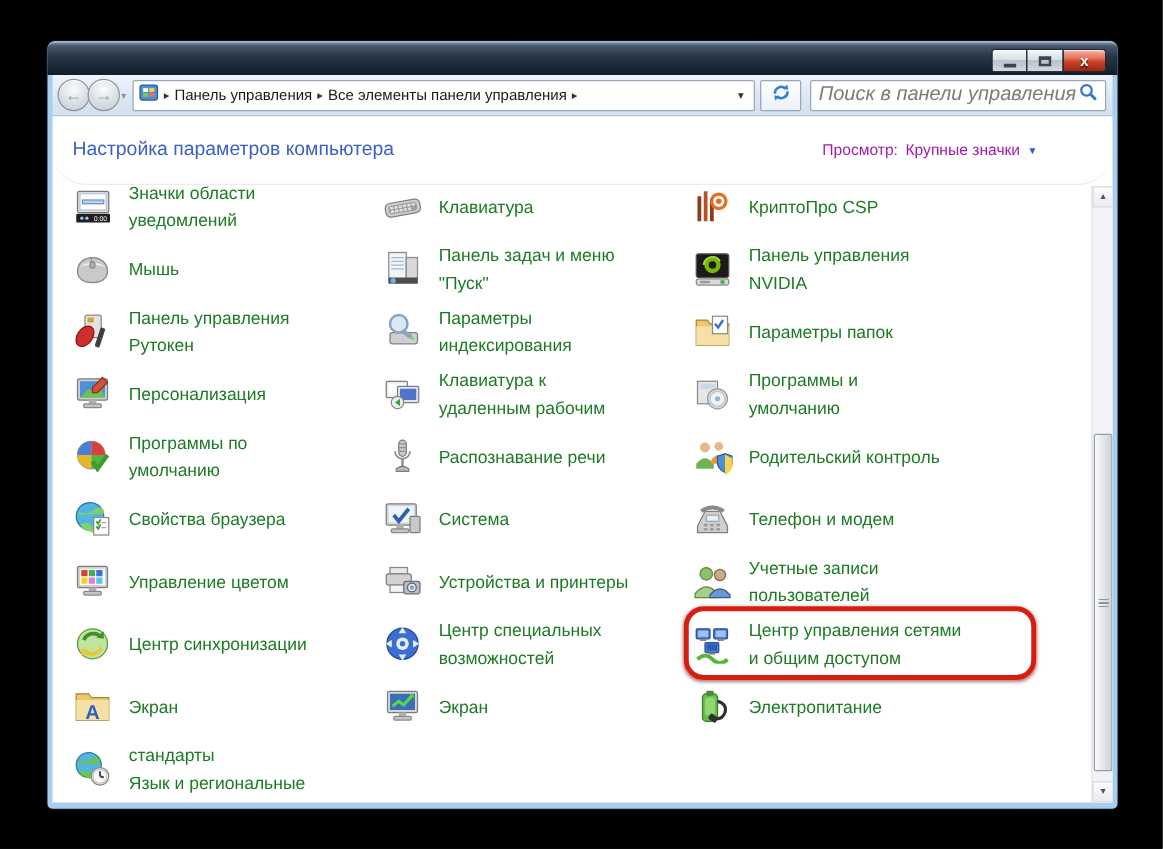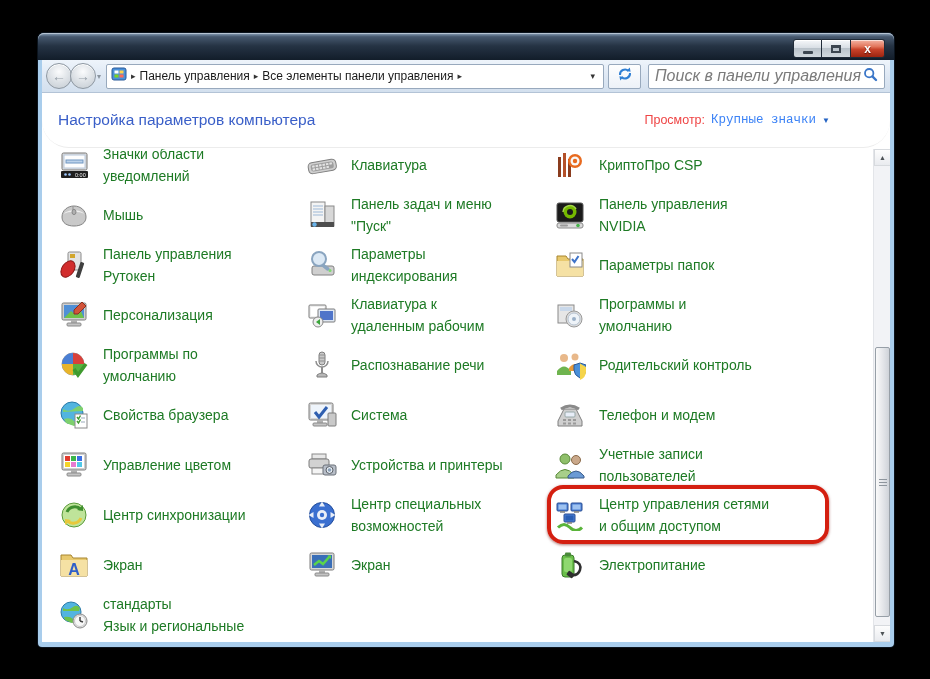--- a/index.html
+++ b/index.html
@@ -44,22 +44,22 @@
   .search-field{width:237px;height:25px;margin-left:7px;flex:none;background:#fff;border:1px solid #98a9bd;
     border-radius:2px;display:flex;align-items:center;padding:0 6px;}
   .search-ph{flex:1;font-style:italic;color:#7b7b7b;font-size:16px;white-space:nowrap;overflow:hidden;}
 
   
   .client{flex:1;margin:0 4px 5px;background:#fff;position:relative;overflow:hidden;}
   .header-row{height:55px;display:flex;align-items:center;justify-content:space-between;
     padding:0 16px;border-bottom:1px solid #ececec;border-radius:27px;}
   .page-title{font-size:15.5px;color:#3a5fc8;}
   .view-selector{display:flex;align-items:center;gap:6px;font-size:12.5px;padding-right:44px;}
-  .view-label{color:#ef4444;}
-  .view-value{color:#3b82f6;font-family:Liberation Mono, monospace;}
+  .view-label{color:#a21caf;}
+  .view-value{color:#a21caf;}
   .view-caret{color:#2463c3;font-size:8px;}
 
   .items-viewport{position:absolute;top:56px;left:0;right:17px;bottom:0;overflow:hidden;}
   .items-grid{display:grid;grid-template-columns:248px 248px 248px;grid-auto-rows:50px;margin:-9px 0 0 16px;}
   .tile{display:flex;align-items:center;gap:13px;position:relative;width:244px;cursor:pointer;}
   .icon32{width:32px;height:32px;flex:none;}
   .icon32 svg{display:block;width:32px;height:32px;}
   .label{font-size:14px;line-height:22px;color:#1d7a24;}
   .label div{white-space:nowrap;}
   .tile.highlighted::before{content:'';position:absolute;left:-7px;right:-31px;top:-5px;bottom:-4px;

